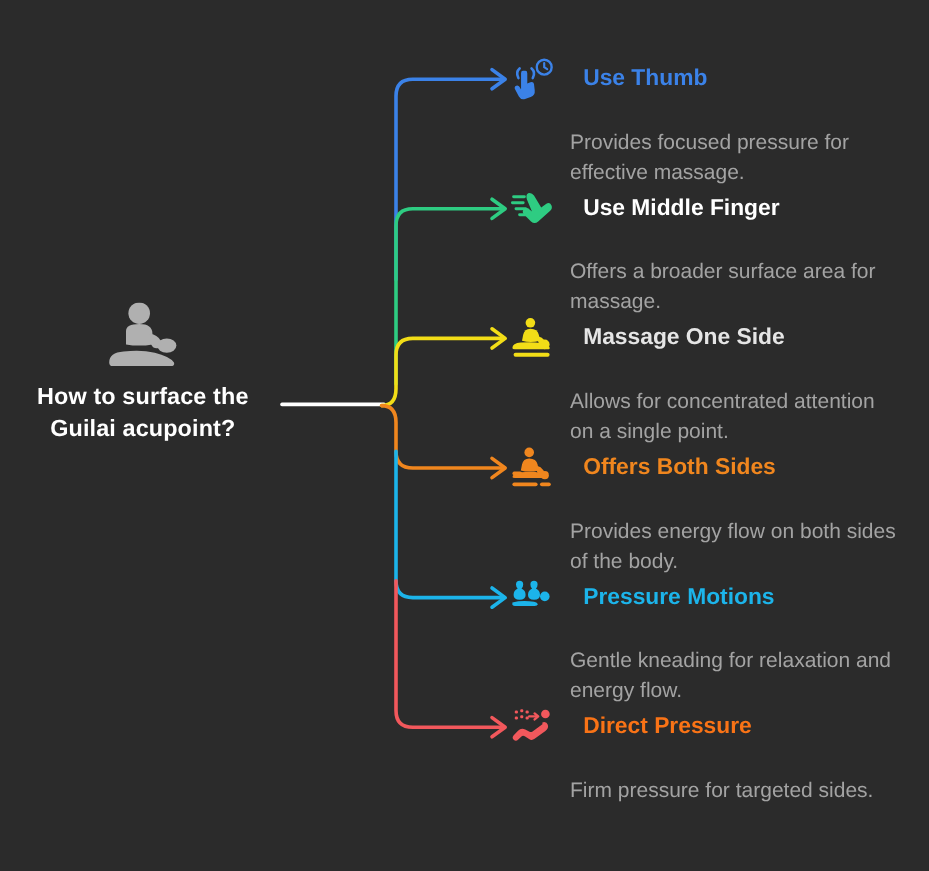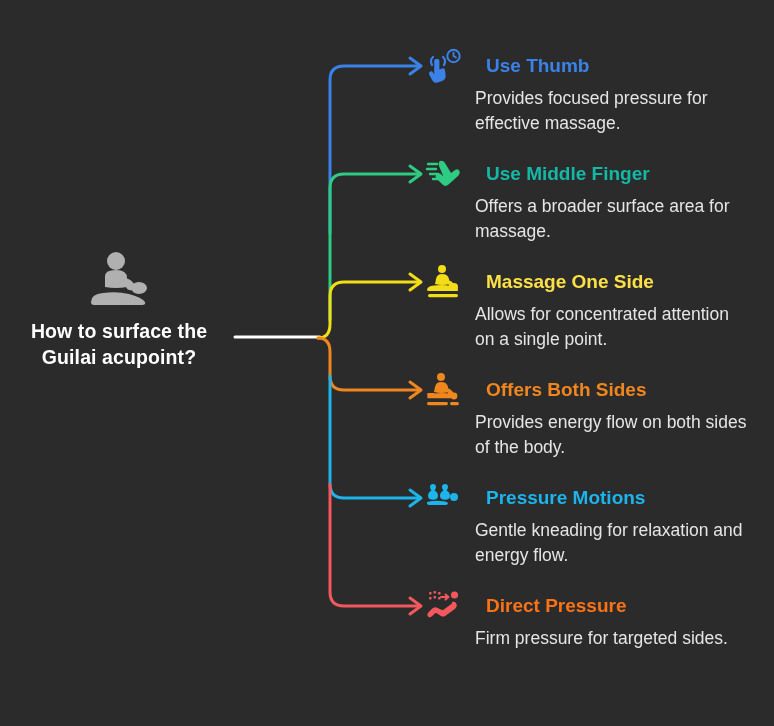--- a/index.html
+++ b/index.html
@@ -70,22 +70,22 @@
     display: block;
   }
   .branch-title {
     font-size: 19px;
     font-weight: bold;
     line-height: 1.1;
     white-space: nowrap;
   }
   .branch-desc {
     margin-left: 51px;
-    margin-top: 0;
-    color: #e5e5e5;
+    margin-top: 20px;
+    color: #a3a3a3;
     font-size: 17.5px;
     line-height: 1.45;
     max-width: 275px;
   }
 
   
   .branch.r0 { top: 46px; }
   .branch.r1 { top: 154px; }
   .branch.r2 { top: 262px; }
   .branch.r3 { top: 370px; }
@@ -152,36 +152,36 @@
     <div class="branch-head">
       <svg class="branch-icon" viewBox="0 0 38 38" fill="none">
         <g stroke="#2ecc82" stroke-width="2.4" stroke-linecap="round">
           <path d="M4 9 L13 9"></path>
           <path d="M3 14 L12 14"></path>
           <path d="M6 19 L14 19"></path>
           <path d="M9 24 L16 24"></path>
         </g>
         <path d="M16 6 q3 -1 5 2 l6 10 l4 -3 q3 -2 4.5 1 q1.2 2.6 -1 4.6 l-10 9 q-3 2.6 -6 0 l-6 -6 q-2 -2.4 0.4 -4.4 q2.2 -1.8 4.4 0.3 l2 1.8 l-4.2 -10 q-1.2 -4 1 -5.3 z" fill="#2ecc82"></path>
       </svg>
-      <span class="branch-title" style="color:#14b8a6">Use Middle Finger</span>
+      <span class="branch-title" style="color:#ffffff">Use Middle Finger</span>
     </div>
     <div class="branch-desc">Offers a broader surface area for massage.</div>
   </div>
 
   <div class="branch r2">
     <div class="branch-head">
       <svg class="branch-icon" viewBox="0 0 38 38" fill="#f2dd17">
         <circle cx="18" cy="6" r="4"></circle>
         <path d="M12 16 q1 -5 6 -5 q6 0 7 5 l1 5 q-8 2 -15 0 z"></path>
         <path d="M24 17 q4 1 6 4 q1.5 2.5 -1 3.6 q-2.5 0.8 -4 -1.5 q-1.4 -2.6 -1 -6 z"></path>
         <circle cx="30" cy="24" r="4"></circle>
         <path d="M3 27 q0 -4 7 -4.5 q10 -1 17 0.6 q6 1 7 3.4 q0.6 1.6 -2 1.6 l-27 0 q-2 0 -2 -1.1 z"></path>
         <rect x="4" y="31" width="30" height="3.2" rx="1.6"></rect>
       </svg>
-      <span class="branch-title" style="color:#fde047">Massage One Side</span>
+      <span class="branch-title" style="color:#e5e5e5">Massage One Side</span>
     </div>
     <div class="branch-desc">Allows for concentrated attention on a single point.</div>
   </div>
 
   <div class="branch r3">
     <div class="branch-head">
       <svg class="branch-icon" viewBox="0 0 38 38" fill="#f0861e">
         <circle cx="17" cy="6" r="4"></circle>
         <path d="M11 16 q1 -5 6 -5 q6 0 7 5 l1 5 q-8 2 -15 0 z"></path>
         <path d="M23 17 q4 1 6 4 q1.5 2.5 -1 3.6 q-2.5 0.8 -4 -1.5 q-1.4 -2.6 -1 -6 z"></path>

